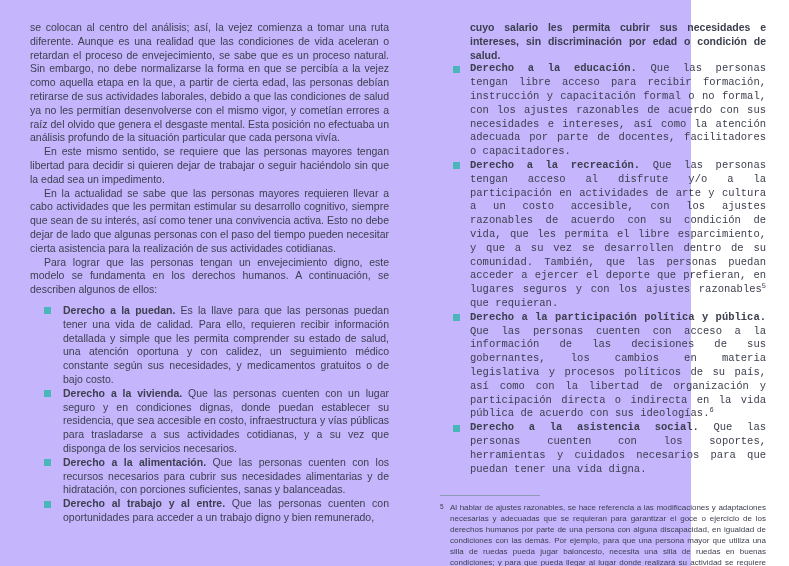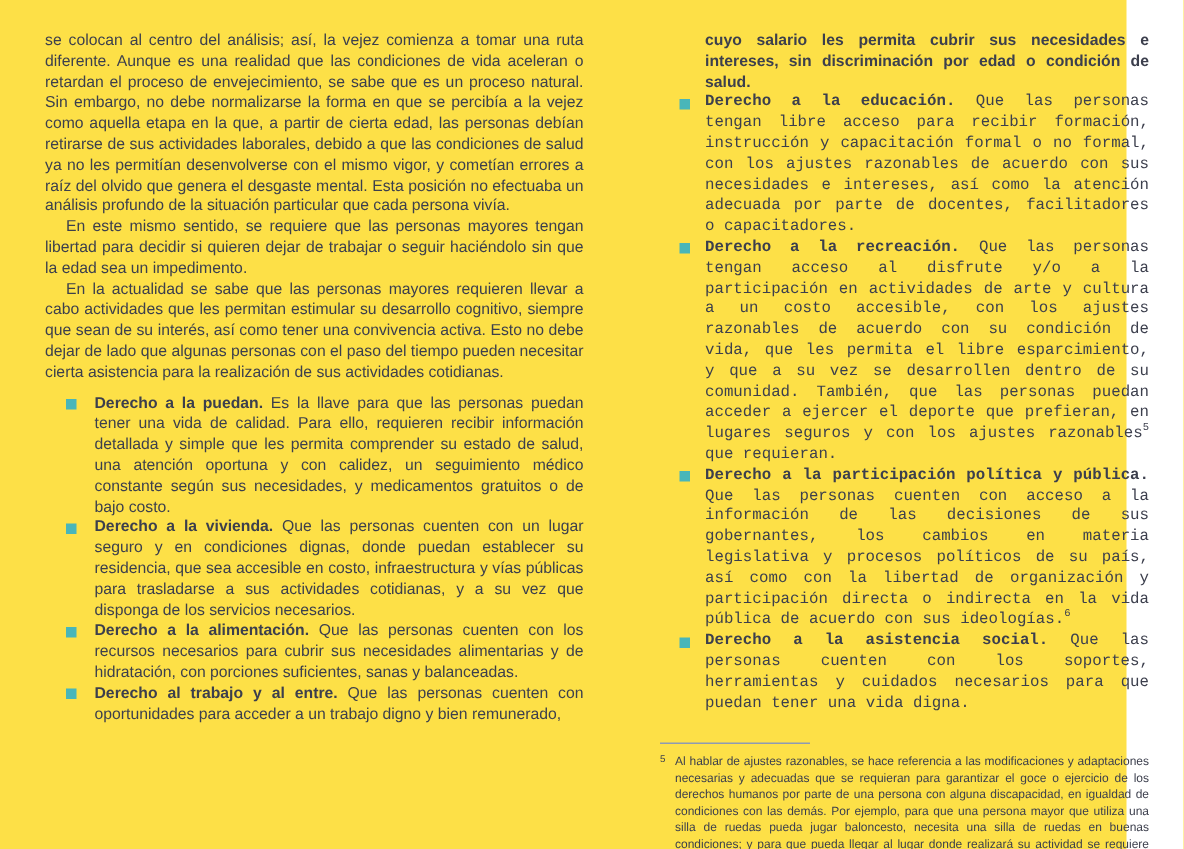--- a/index.html
+++ b/index.html
@@ -4,21 +4,21 @@
 <style>
   * { margin: 0; padding: 0; box-sizing: border-box; }
   html, body { width: 789px; height: 566px; overflow: hidden; }
   body {
     background: #ffffff;
     font-family: "Liberation Sans", sans-serif;
     color: var(--text-color, #3c3f4d);
     font-size: 10.5px;
     line-height: 13.8px;
   }
-  .page-spread { position: relative; width: 751px; height: 566px; background: #fde047; }
+  .page-spread { position: relative; width: 691px; height: 566px; background: #c4b5fd; }
 
   .col { position: absolute; top: 21px; text-align: justify; }
   .col-left  { left: 30px;  width: 359px; }
   .col-right { left: 440px; width: 326px; }
 
   .para { text-align: justify; text-indent: 14px; }
   .para.no-indent { text-indent: 0; }
 
   ul.rights-list { list-style: none; margin-top: 7px; }
   .col-right ul.rights-list { margin-top: 0; font-family: Liberation Mono, monospace; }
@@ -68,20 +68,21 @@
 </head>
 <body style="background: rgb(255, 255, 255);">
 
 <div class="page-spread">
 
   <div class="col col-left">
     <div>
         <p class="para no-indent">se colocan al centro del análisis; así, la vejez comienza a tomar una ruta diferente. Aunque es una realidad que las condiciones de vida aceleran o retardan el proceso de envejecimiento, se sabe que es un proceso natural. Sin embargo, no debe normalizarse la forma en que se percibía a la vejez como aquella etapa en la que, a partir de cierta edad, las personas debían retirarse de sus actividades laborales, debido a que las condiciones de salud ya no les permitían desenvolverse con el mismo vigor, y cometían errores a raíz del olvido que genera el desgaste mental. Esta posición no efectuaba un análisis profundo de la situación particular que cada persona vivía.</p>
         <p class="para">En este mismo sentido, se requiere que las personas mayores tengan libertad para decidir si quieren dejar de trabajar o seguir haciéndolo sin que la edad sea un impedimento.</p>
         <p class="para">En la actualidad se sabe que las personas mayores requieren llevar a cabo actividades que les permitan estimular su desarrollo cognitivo, siempre que sean de su interés, así como tener una convivencia activa. Esto no debe dejar de lado que algunas personas con el paso del tiempo pueden necesitar cierta asistencia para la realización de sus actividades cotidianas.</p>
+        <p class="para">Para lograr que las personas tengan un envejecimiento digno, este modelo se fundamenta en los derechos humanos. A continuación, se describen algunos de ellos:</p>
       </div>
     <ul class="rights-list">
         <li><span class="sq"></span><strong>Derecho a la puedan. </strong>Es la llave para que las personas puedan tener una vida de calidad. Para ello, requieren recibir información detallada y simple que les permita comprender su estado de salud, una atención oportuna y con calidez, un seguimiento médico constante según sus necesidades, y medicamentos gratuitos o de bajo costo.</li>
         <li><span class="sq"></span><strong>Derecho a la vivienda. </strong>Que las personas cuenten con un lugar seguro y en condiciones dignas, donde puedan establecer su residencia, que sea accesible en costo, infraestructura y vías públicas para trasladarse a sus actividades cotidianas, y a su vez que disponga de los servicios necesarios.</li>
         <li><span class="sq"></span><strong>Derecho a la alimentación. </strong>Que las personas cuenten con los recursos necesarios para cubrir sus necesidades alimentarias y de hidratación, con porciones suficientes, sanas y balanceadas.</li>
         <li><span class="sq"></span><strong>Derecho al trabajo y al entre. </strong>Que las personas cuenten con oportunidades para acceder a un trabajo digno y bien remunerado,</li>
       </ul>
   </div>
 
   <div class="col col-right">

